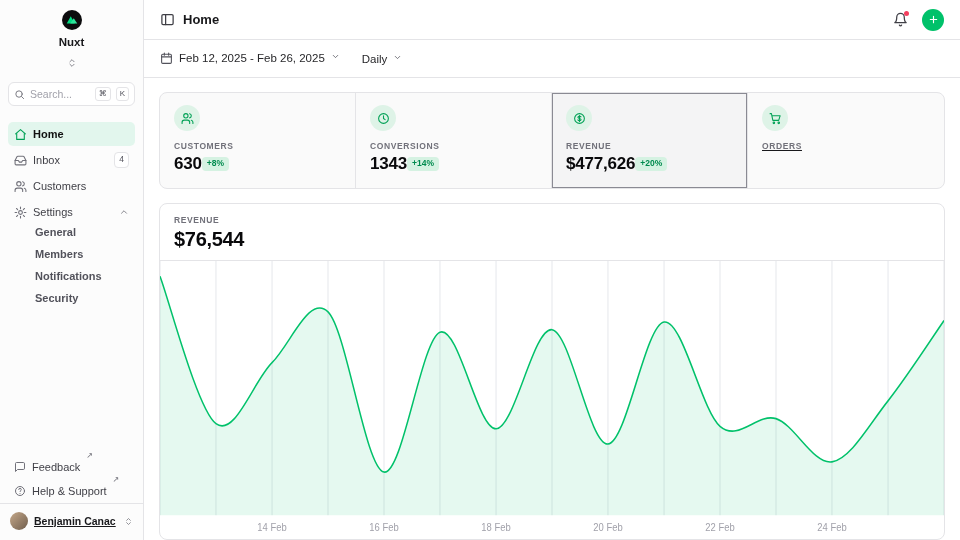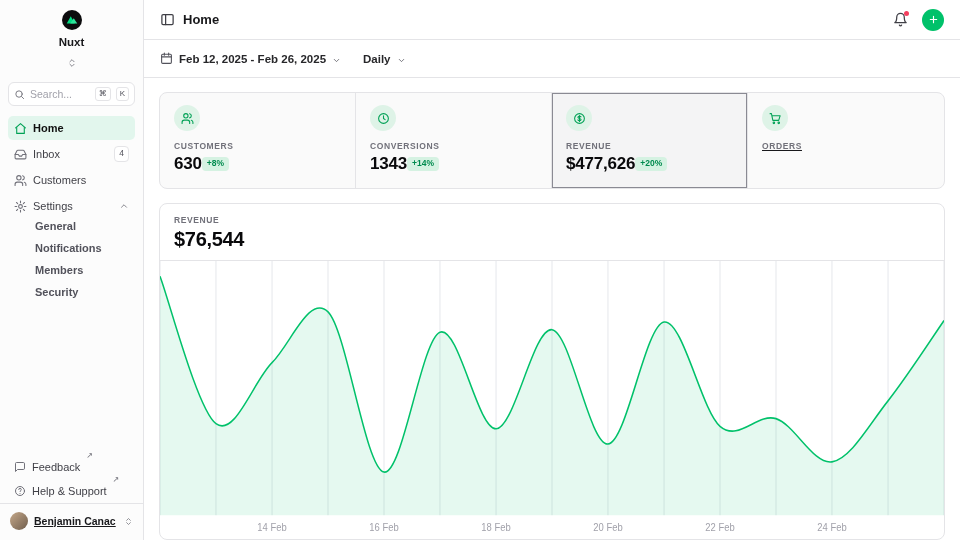--- a/index.html
+++ b/index.html
@@ -9,21 +9,21 @@
 
   
   .sidebar { width:144px; flex:none; background:#fcfcfc; border-right:1px solid #e4e4e7;
     display:flex; flex-direction:column; padding:8px; }
   .ws-row { display:flex; align-items:center; gap:6px; padding:2px 2px 10px 2px;flex-direction:column; }
   .logo-circle { width:20px; height:20px; border-radius:50%; background:#0c0c0d;
     display:flex; align-items:center; justify-content:center; flex:none; }
   .ws-name { font-size:11.5px; font-weight:700; flex:1; }
   .muted { color:#71717a; }
   .search-box { display:flex; align-items:center; gap:5px; height:24px; border:1px solid #e4e4e7;
-    border-radius:6px; background:#fff; padding:0 5px; margin-bottom:10px; }
+    border-radius:6px; background:#fff; padding:0 5px; margin-bottom:16px; }
   .search-ph { flex:1; font-size:10.5px; color:#a1a1aa; white-space:nowrap; overflow:hidden; }
   .kbd { font-size:8px; color:#52525b; border:1px solid #e4e4e7; border-radius:3px;
     padding:1px 3px; background:#fff; line-height:1.2; }
   .item { display:flex; align-items:center; gap:6px; height:24px; padding:0 6px;
     border-radius:5px; font-size:11px; color:#3f3f46; margin-bottom:2px; cursor:default; }
   .item .ic { color:#71717a; display:flex; }
   .item.active { background:rgba(0,193,106,0.10); color:#111; font-weight:600; }
   .item.active .ic { color:#00a155; }
   .trail { margin-left:auto; display:flex; align-items:center; color:#71717a; }
   .count-badge { margin-left:auto; font-size:8.5px; border:1px solid #e4e4e7; border-radius:4px;
@@ -45,21 +45,21 @@
   .topbar { height:40px; flex:none; border-bottom:1px solid #e4e4e7; display:flex;
     align-items:center; gap:8px; padding:0 16px; }
   .page-title { font-size:13px; font-weight:700; flex:1; }
   .icon-btn { display:flex; align-items:center; justify-content:center; color:#3f3f46; position:relative; }
   .dot { position:absolute; top:-1px; right:-1px; width:5px; height:5px; border-radius:50%; background:#f43f5e; }
   .plus-btn { width:22px; height:22px; border-radius:50%; background:#00c16a; color:#fff;
     display:flex; align-items:center; justify-content:center; margin-left:6px; }
 
   .toolbar { height:38px; flex:none; border-bottom:1px solid #e4e4e7; display:flex;
     align-items:center; gap:22px; padding:0 16px; }
-  .control { display:flex; align-items:flex-end; gap:6px; font-size:11.5px; font-weight:700; color:#27272a; }
+  .control { display:flex; align-items:flex-start; gap:6px; font-size:11.5px; font-weight:400; color:#27272a; }
   .control .ic { color:#52525b; display:flex; }
 
   .content { flex:1; min-height:0; padding:14px 15px 0 15px; display:flex; flex-direction:column; gap:14px; }
 
   .stats { display:grid; grid-template-columns:repeat(4,1fr); border:1px solid #e4e4e7;
     border-radius:8px; background:#fafafa; flex:none; }
   .stat { padding:12px 14px 14px 14px; border-right:1px solid #e4e4e7; }
   .stat:last-child { border-right:none;text-decoration:underline; }
   .stat.selected { box-shadow:inset 0 0 0 1px #8a8a93; background:#f4f4f5; }
   .stat-icon { width:26px; height:26px; border-radius:50%; background:#def3e7; color:#00a155;
@@ -159,24 +159,24 @@
               <path d="m18 15-6-6-6 6"></path>
             </svg>
         </span>
       </div>
 
       <div class="subitems">
         <div class="subitem">
             <span>General</span>
           </div>
         <div class="subitem">
+            <span>Members</span>
+          </div>
+        <div class="subitem">
             <span>Notifications</span>
-          </div>
-        <div class="subitem">
-            <span>Members</span>
           </div>
         <div class="subitem">
             <span>Security</span>
           </div>
       </div>
     </nav>
 
     <div class="sb-spacer"></div>
 
     <div class="footer-item">

